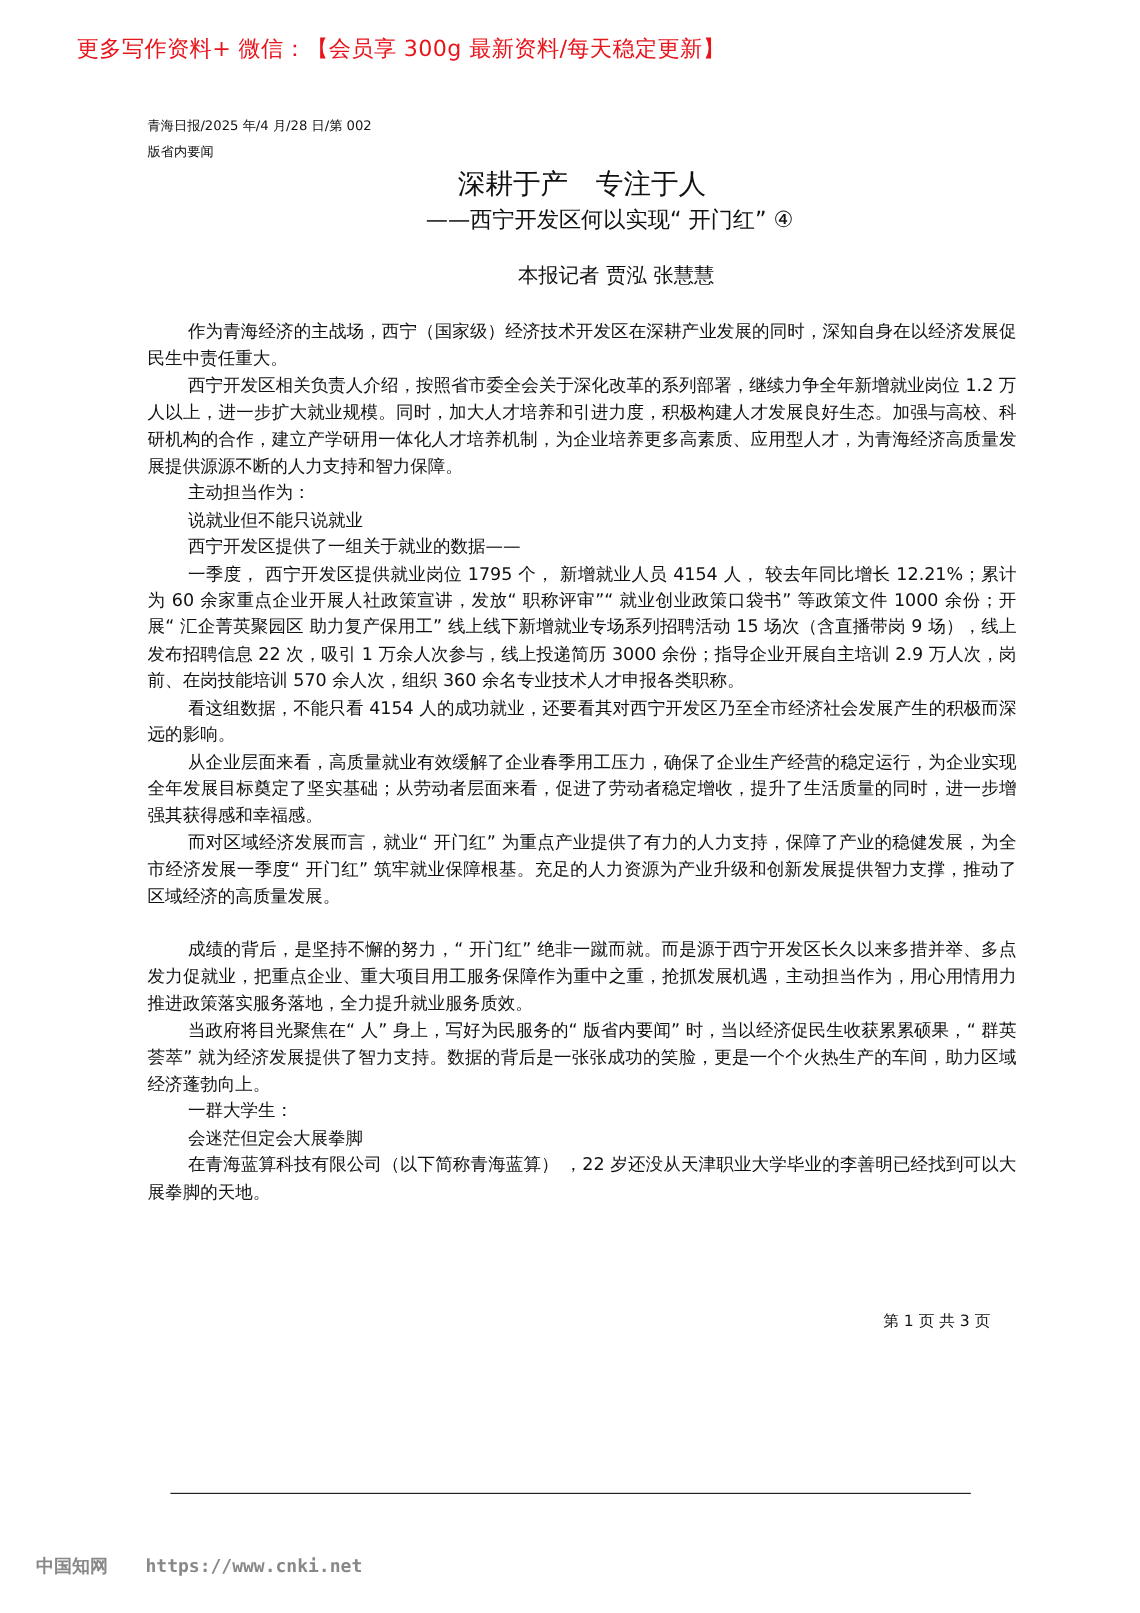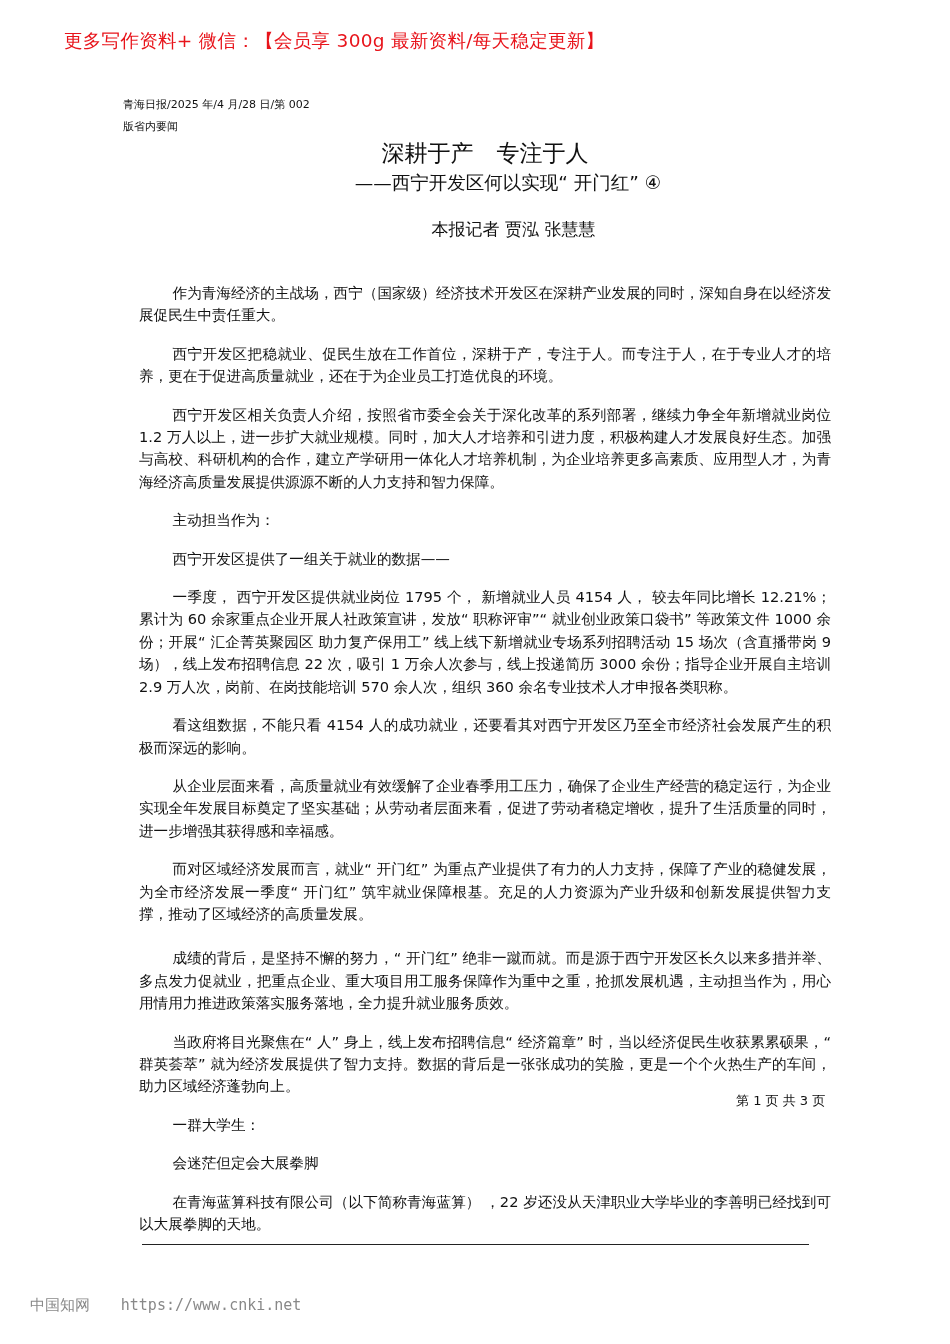--- a/index.html
+++ b/index.html
@@ -12,27 +12,27 @@
              font-size: 23px; padding-left: 0; }
     .title span { display: inline-block; margin-left: 20px; }
     .subtitle { position: absolute; left: 0; width: 950px; top: 170px; text-align: center;
                 font-size: 18.5px; }
     .subtitle span { display: inline-block; margin-left: 66px; }
     .byline { position: absolute; left: 0; width: 950px; top: 218px; text-align: center;
               font-size: 17px; }
     .byline span { display: inline-block; margin-left: 77px; text-align: center; }
     .article { position: absolute; left: 123px; top: 266px; width: 724px; font-size: 14.6px;
                line-height: 22.4px; text-align: justify; }
-    .article p { margin: 16px; text-indent: 2.3em; }
+    .article p { margin: 0; text-indent: 2.3em; }
     .article p.gap { margin-top: 22px; }
     .pageno { position: absolute; left: 736px; top: 1092px; font-size: 13px; }
     .rule { position: absolute; left: 142px; top: 1244px; width: 667px; height: 1px;
             background: #222; }
     .footer { position: absolute; left: 30px; top: 1296px; font-size: 15px; color: #888;
-              font-family: "DejaVu Serif", "Liberation Serif", serif; white-space: nowrap; }
+              font-family: "DejaVu Serif", "Liberation Serif", serif; white-space: nowrap; font-weight: bold; }
     .footer .url { font-family: "DejaVu Sans Mono", "Liberation Mono", monospace; font-size: 15px;
                    margin-left: 26px; }
   </style>
 </head>
 <body>
 
 <div class="promo">更多写作资料+ 微信：【会员享 300g 最新资料/每天稳定更新】</div>
 
 <div class="meta">
   <div>青海日报/2025 年/4 月/28 日/第 002</div>
@@ -44,30 +44,30 @@
 </div>
 <div class="subtitle">
   <span>——西宁开发区何以实现“ 开门红” ④</span>
 </div>
 <div class="byline">
   <span>本报记者  贾泓  张慧慧</span>
 </div>
 
 <div class="article">
   <p>作为青海经济的主战场，西宁（国家级）经济技术开发区在深耕产业发展的同时，深知自身在以经济发展促民生中责任重大。</p>
-  <p>西宁开发区把稳就业、促民生放在工作首位，深耕于产，专注于人。而专注于人，在于专业人才的培养，更在于促进高质量就业，还在于为企业员工打造优良的环境。</p>
   <p>西宁开发区相关负责人介绍，按照省市委全会关于深化改革的系列部署，继续力争全年新增就业岗位 1.2 万人以上，进一步扩大就业规模。同时，加大人才培养和引进力度，积极构建人才发展良好生态。加强与高校、科研机构的合作，建立产学研用一体化人才培养机制，为企业培养更多高素质、应用型人才，为青海经济高质量发展提供源源不断的人力支持和智力保障。</p>
   <p>主动担当作为：</p>
+  <p>说就业但不能只说就业</p>
   <p>西宁开发区提供了一组关于就业的数据——</p>
   <p>一季度， 西宁开发区提供就业岗位 1795 个， 新增就业人员 4154 人， 较去年同比增长 12.21%；累计为 60 余家重点企业开展人社政策宣讲，发放“ 职称评审”“ 就业创业政策口袋书” 等政策文件 1000 余份；开展“ 汇企菁英聚园区 助力复产保用工” 线上线下新增就业专场系列招聘活动 15 场次（含直播带岗 9 场），线上发布招聘信息 22 次，吸引 1 万余人次参与，线上投递简历 3000 余份；指导企业开展自主培训 2.9 万人次，岗前、在岗技能培训 570 余人次，组织 360 余名专业技术人才申报各类职称。</p>
   <p>看这组数据，不能只看 4154 人的成功就业，还要看其对西宁开发区乃至全市经济社会发展产生的积极而深远的影响。</p>
   <p>从企业层面来看，高质量就业有效缓解了企业春季用工压力，确保了企业生产经营的稳定运行，为企业实现全年发展目标奠定了坚实基础；从劳动者层面来看，促进了劳动者稳定增收，提升了生活质量的同时，进一步增强其获得感和幸福感。</p>
   <p>而对区域经济发展而言，就业“ 开门红” 为重点产业提供了有力的人力支持，保障了产业的稳健发展，为全市经济发展一季度“ 开门红” 筑牢就业保障根基。充足的人力资源为产业升级和创新发展提供智力支撑，推动了区域经济的高质量发展。</p>
   <p class="gap">成绩的背后，是坚持不懈的努力，“ 开门红” 绝非一蹴而就。而是源于西宁开发区长久以来多措并举、多点发力促就业，把重点企业、重大项目用工服务保障作为重中之重，抢抓发展机遇，主动担当作为，用心用情用力推进政策落实服务落地，全力提升就业服务质效。</p>
-  <p>当政府将目光聚焦在“ 人” 身上，线上发布招聘信息“ 经济篇章” 时，当以经济促民生收获累累硕果，“ 群英荟萃” 就为经济发展提供了智力支持。数据的背后是一张张成功的笑脸，更是一个个火热生产的车间，助力区域经济蓬勃向上。</p>
+  <p>当政府将目光聚焦在“ 人” 身上，写好为民服务的“ 版省内要闻” 时，当以经济促民生收获累累硕果，“ 群英荟萃” 就为经济发展提供了智力支持。数据的背后是一张张成功的笑脸，更是一个个火热生产的车间，助力区域经济蓬勃向上。</p>
   <p>一群大学生：</p>
   <p>会迷茫但定会大展拳脚</p>
   <p>在青海蓝算科技有限公司（以下简称青海蓝算） ，22 岁还没从天津职业大学毕业的李善明已经找到可以大展拳脚的天地。</p>
 </div>
 
 <div class="pageno">第 1 页 共 3 页</div>
 
 <div class="rule"></div>
 
 <div class="footer">

